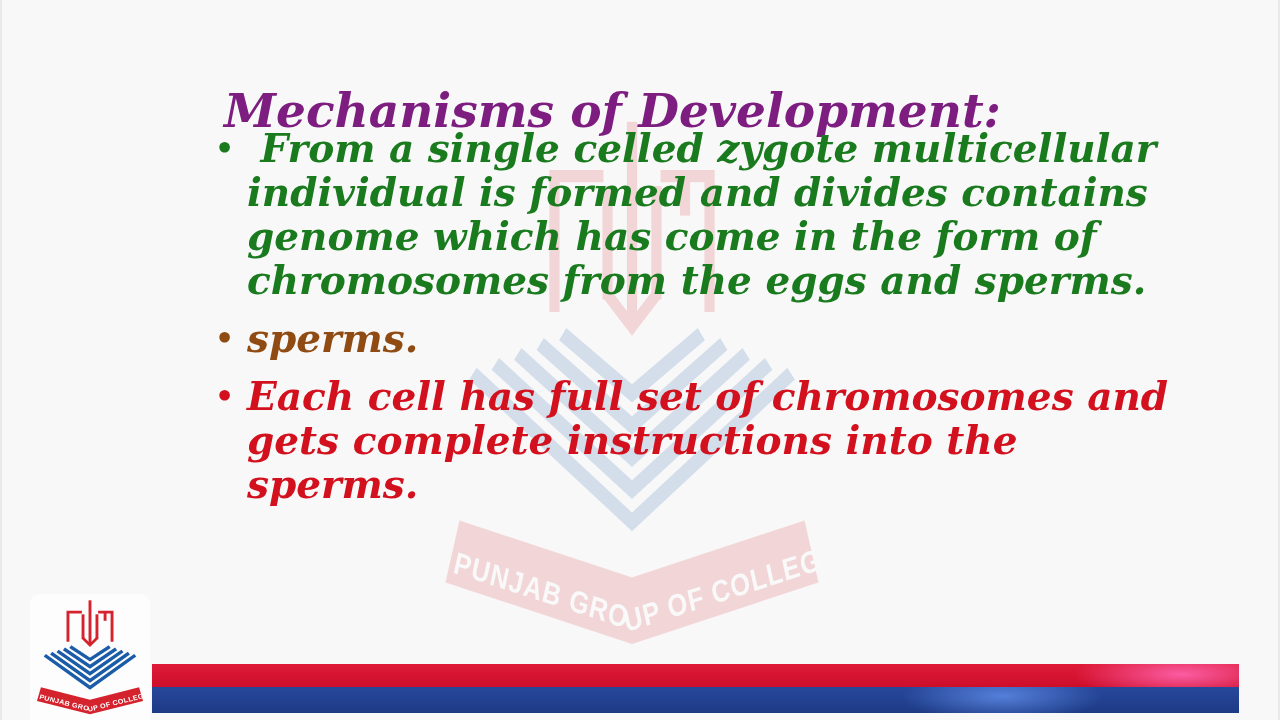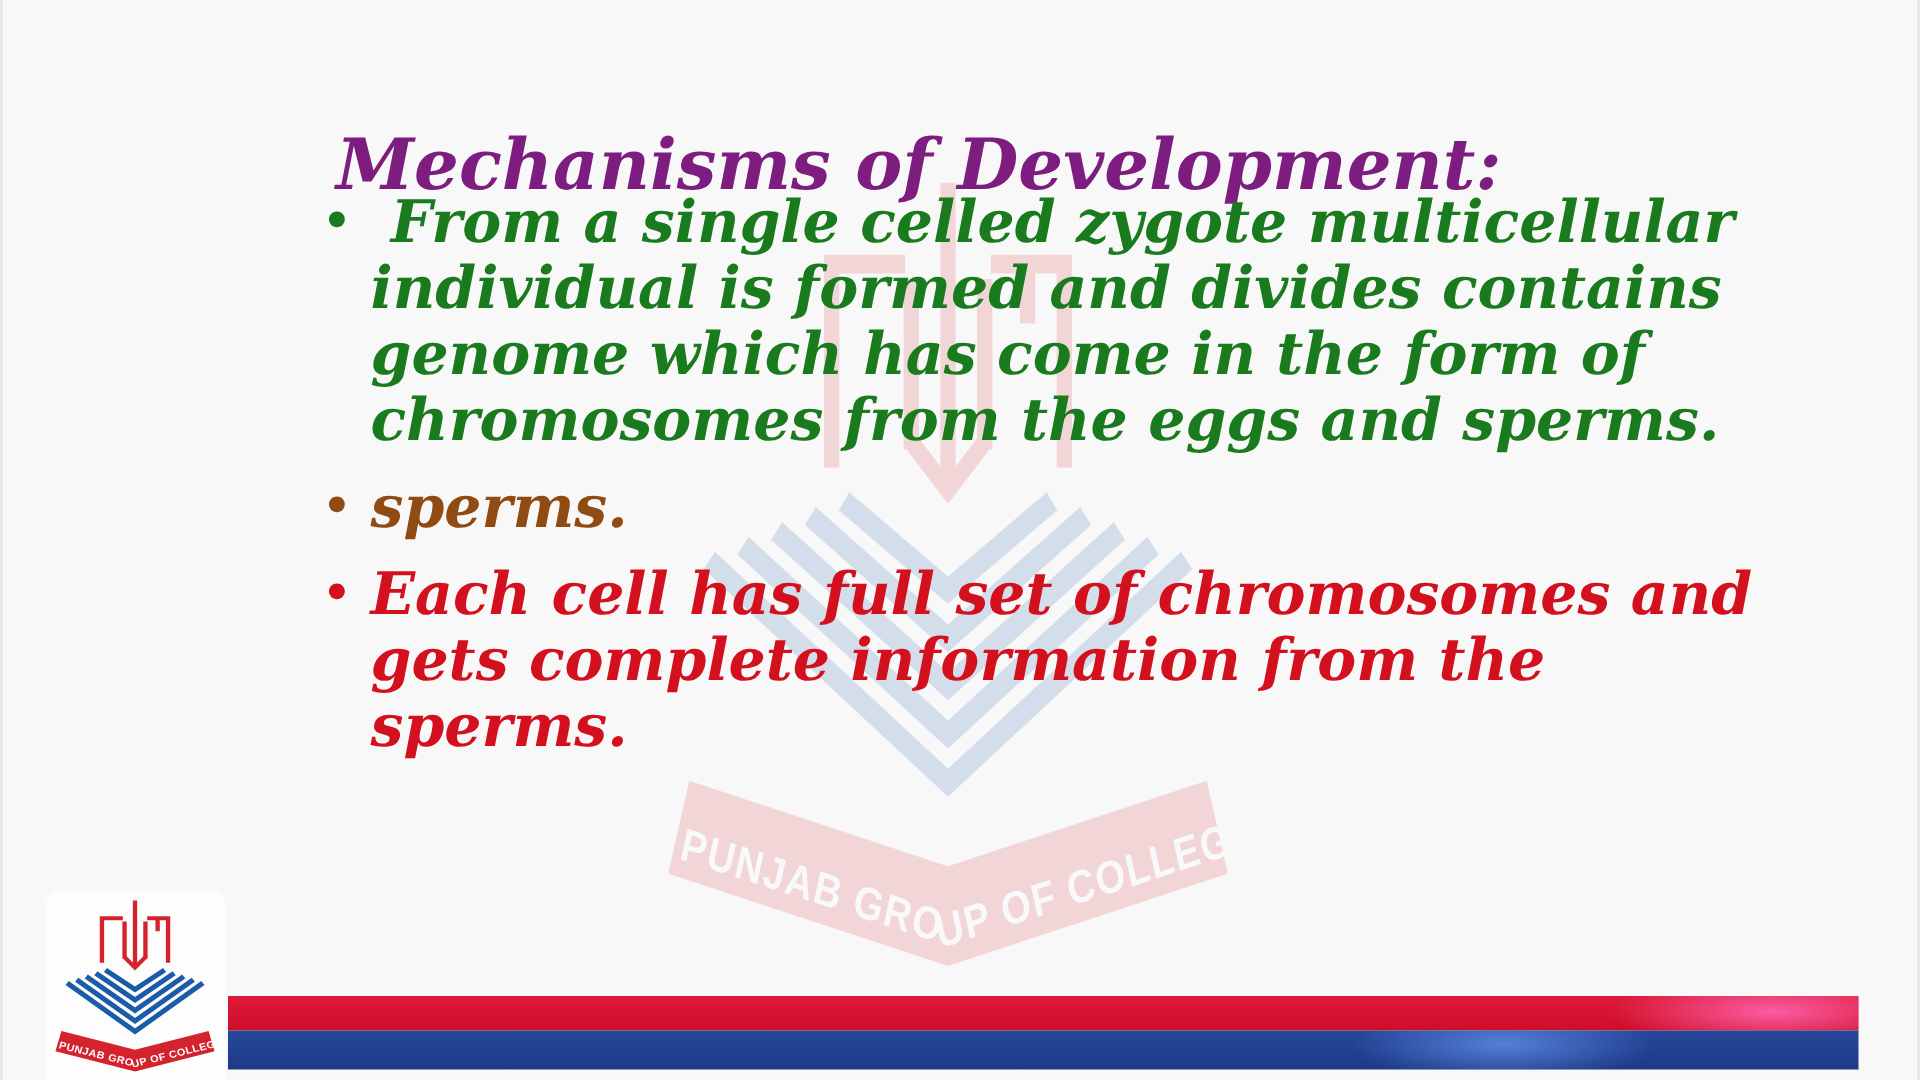--- a/index.html
+++ b/index.html
@@ -154,21 +154,21 @@
       <span class="marker">•</span>
       <div class="lines">
         <div class="line">sperms.</div>
       </div>
     </div>
 
     <div class="bullet" style="color: rgb(211, 16, 30);">
       <span class="marker">•</span>
       <div class="lines">
         <div class="line">Each cell has full set of chromosomes and</div>
-        <div class="line">gets complete information from the</div>
+        <div class="line">gets complete instructions into the</div>
         <div class="line">sperms.</div>
       </div>
     </div>
 
   </div>
 
   <div class="bar bar-red"></div>
   <div class="bar bar-blue"></div>
 
   <div class="logo-box">

